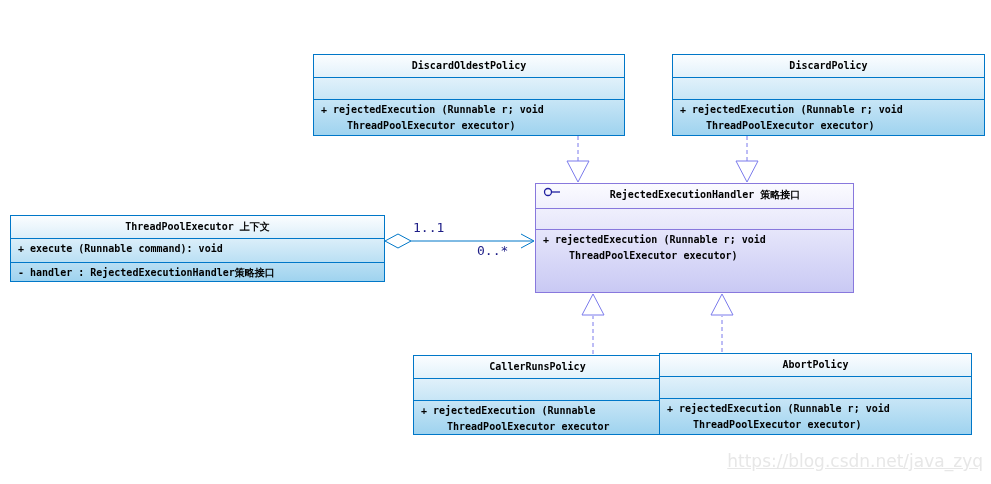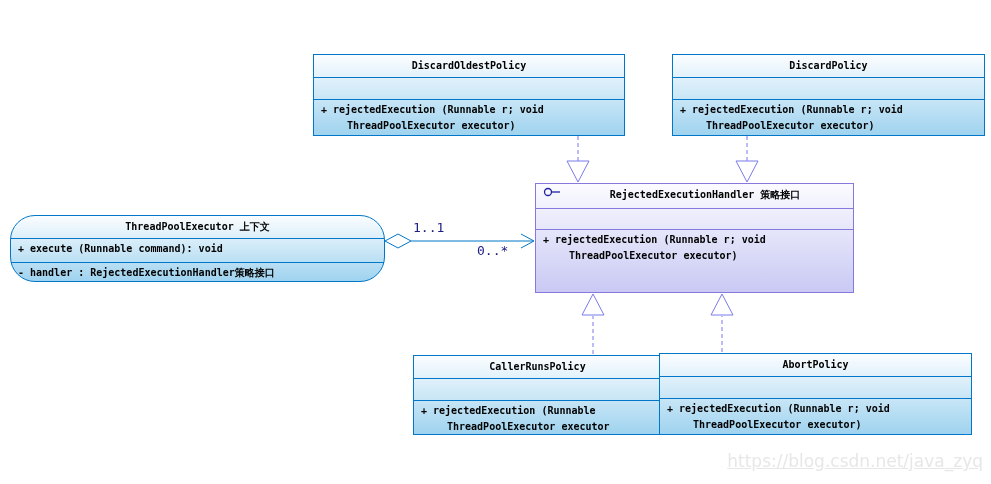--- a/index.html
+++ b/index.html
@@ -103,21 +103,21 @@
       </svg>
       <span class="txt">RejectedExecutionHandler 策略接口</span>
     </div>
     <div class="cmp" style="height:21px;"></div>
     <div class="cmp meth" style="height:65px;">
       <div class="l1">+ rejectedExecution (Runnable r; void</div>
       <div class="l2">ThreadPoolExecutor executor)</div>
     </div>
   </div>
 
-  <div class="uml" style="left:10px;top:215px;width:375px;height:67px;border-radius:25px;">
+  <div class="uml" style="left:10px;top:215px;width:375px;height:67px;">
     <div class="cmp ttl" style="height:22px;">ThreadPoolExecutor 上下文</div>
     <div class="cmp meth" style="height:24px;">
       <div class="l1">+ execute (Runnable command): void</div>
     </div>
     <div class="cmp attr" style="height:21px;">
       <div>- handler : RejectedExecutionHandler策略接口</div>
     </div>
   </div>
 
   <div class="uml" style="left:387px;top:355px;width:249px;height:80px;margin-left:26px;">

